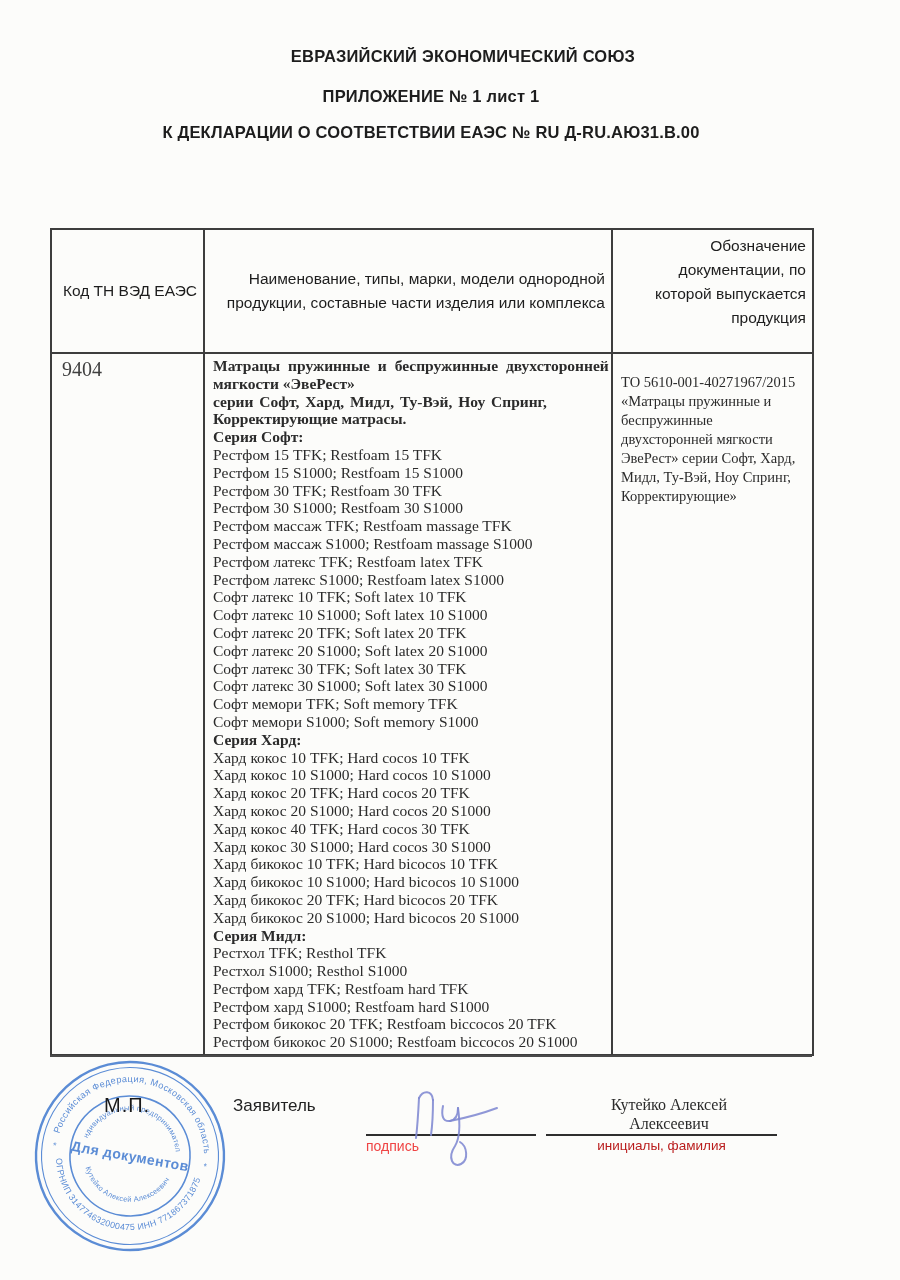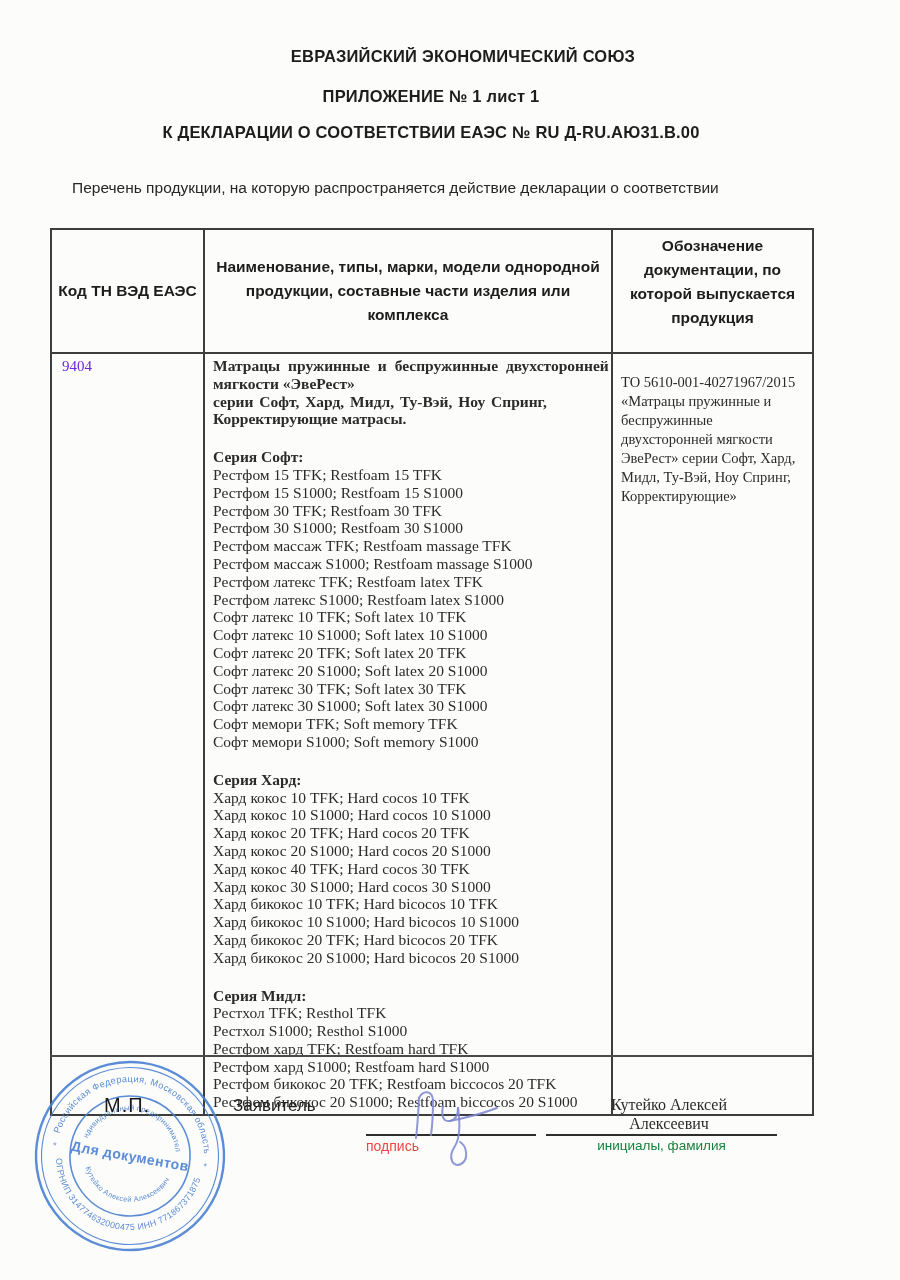--- a/index.html
+++ b/index.html
@@ -15,58 +15,58 @@
   .t1{top:47px;padding-left:32px;} .t2{top:87px;} .t3{top:123px;}
   .intro{position:absolute;left:72px;top:179px;font-size:15.5px;color:#262626;}
 
   
   table.decl{
     position:absolute;left:50px;top:228px;width:762px;
     border-collapse:collapse;table-layout:fixed;
   }
   table.decl th,table.decl td{border:2px solid #3d3d3d;}
   table.decl th{
-    font-size:15.5px;font-weight:700;color:#1d1d1d;
-    text-align:center;padding:4px 6px;line-height:24px;
+    font-size:15.5px;font-weight:400;color:#1d1d1d;
+    text-align:right;padding:4px 6px;line-height:24px;
   }
   th.h-doc{vertical-align:top;line-height:22px;padding-top:6px;}
   th.h-code,th.h-name{vertical-align:middle;height:114px;}
   td{vertical-align:top;}
-  td.c-code{font-family:"Liberation Serif",serif;font-size:15px;
-            color:#6d28d9;padding:4px 4px 4px 10px;}
+  td.c-code{font-family:"Liberation Serif",serif;font-size:20px;
+            color:#404040;padding:4px 4px 4px 10px;}
   td.c-name{padding:3px 4px 3px 8px;}
   td.c-doc{font-family:"Liberation Serif",serif;font-size:14.5px;
            line-height:19px;color:#2b2b2b;padding:19px 14px 5px 8px;
            overflow-wrap:break-word;}
   .plist .pline{
     font-family:"Liberation Serif",serif;font-size:15.5px;
     line-height:17.8px;white-space:nowrap;color:#2b2b2b;
   }
   .plist .pline.bi{font-weight:700;}
-  .plist .pline.b{font-weight:700;margin-top:20px;}
+  .plist .pline.b{font-weight:700;}
   .plist .pline:nth-child(1){word-spacing:4px;}
   .plist .pline:nth-child(3){word-spacing:2px;}
   .table-underline{position:absolute;left:50px;top:1055px;width:762px;
                    border-top:2px solid #4a4a4a;}
 
   
   .mp{position:absolute;left:104px;top:1094px;font-size:20px;color:#1a1a1a;
       letter-spacing:1px;z-index:3;}
   .applicant{position:absolute;left:233px;top:1096px;font-size:17px;color:#222;text-align:right;}
   .sig-line{position:absolute;left:366px;top:1134px;width:170px;
             border-top:2px solid #2e2e2e;}
   .sig-caption{position:absolute;left:366px;top:1138px;width:170px;
                text-align:left;font-size:14px;color:#ef4444;}
   .name-block{position:absolute;left:589px;top:1095px;width:160px;
               text-align:center;font-family:"Liberation Serif",serif;
               font-size:16px;line-height:19px;color:#2b2b2b;}
   .name-line{position:absolute;left:546px;top:1134px;width:231px;
              border-top:2px solid #2e2e2e;}
   .name-caption{position:absolute;left:546px;top:1138px;width:231px;
-                text-align:center;font-size:13.5px;color:#15803d;}
+                text-align:center;font-size:13.5px;color:#b91c1c;}
 
   
   .stamp{position:absolute;left:32px;top:1058px;z-index:2;}
   .stamp .ring{fill:none;stroke:var(--ink,#4a80d2);}
   .stamp text{fill:var(--ink,#4a80d2);font-family:"Liberation Sans",sans-serif;}
   .st-outer{font-size:9.2px;letter-spacing:.4px;}
   .st-ob{font-size:8.8px;letter-spacing:.3px;}
   .st-inner{font-size:7.4px;letter-spacing:.3px;}
   .st-center{font-size:14px;font-weight:700;letter-spacing:.4px;}
   .st-sep{font-size:9px;}
@@ -79,21 +79,20 @@
 </head>
 <body>
 
 <div class="page">
 
   <div class="titles">
     <div class="title t1">ЕВРАЗИЙСКИЙ ЭКОНОМИЧЕСКИЙ СОЮЗ</div>
     <div class="title t2">ПРИЛОЖЕНИЕ № 1 лист 1</div>
     <div class="title t3">К ДЕКЛАРАЦИИ О СООТВЕТСТВИИ ЕАЭС № RU Д-RU.АЮ31.В.00</div>
   </div>
-  <div class="intro">Перечень продукции, на которую распространяется действие декларации о соответствии</div>
 
   <table class="decl">
     <colgroup>
       <col style="width:153px">
         <col style="width:408px">
         <col style="width:201px">
     </colgroup>
     <tbody>
         <tr>
       <th class="h-code">Код ТН ВЭД ЕАЭС</th>

